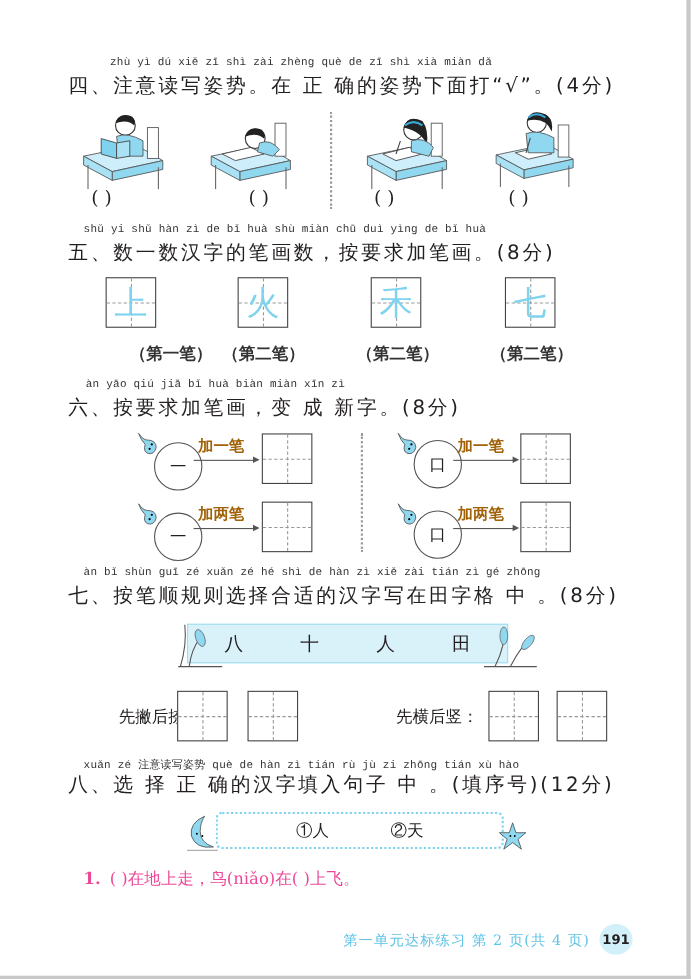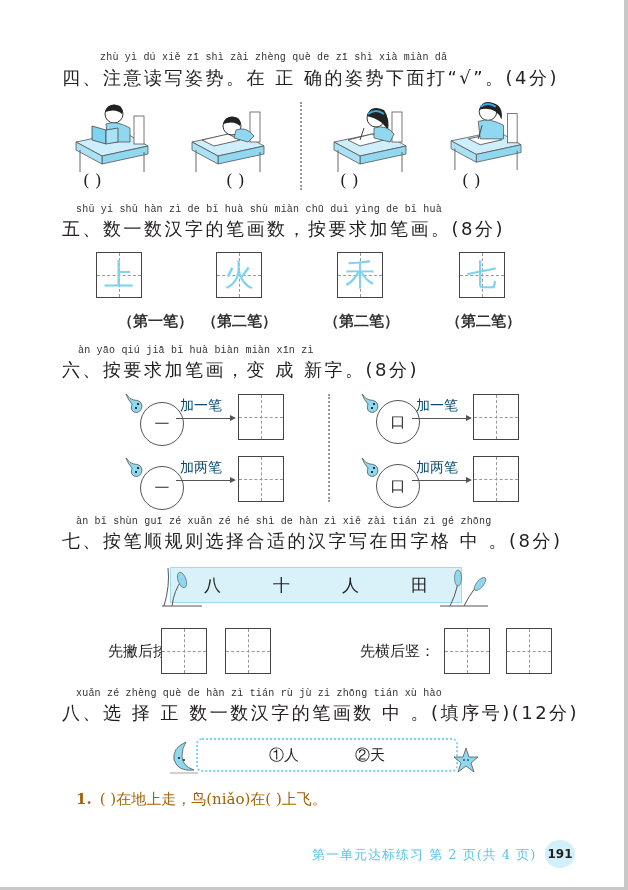--- a/index.html
+++ b/index.html
@@ -22,31 +22,31 @@
   .tzg::after { content: ""; position: absolute; top: 50%; left: 0; right: 0; border-top: 1px dashed #999; }
   .tzg .ch { position: absolute; inset: 0; display: flex; align-items: center; justify-content: center; font-family: "DejaVu Serif", serif; font-size: 30px; color: #7fd3ee; z-index: 1; }
 
   .stroke-label { position: absolute; font-family: "DejaVu Serif", serif; font-size: 15px; font-weight: bold; color: #333; white-space: nowrap; }
 
   
   .circle { position: absolute; width: 44px; height: 44px; border: 1.2px solid #555; border-radius: 50%; background: #fff; display: flex; align-items: center; justify-content: center; font-family: "DejaVu Serif", serif; font-size: 15px; color: #231f20; }
   .tadpole { position: absolute; }
   .arrow-line { position: absolute; height: 0; border-top: 1.2px solid #555; }
   .arrow-line::after { content: ""; position: absolute; right: -2px; top: -4px; border-left: 6px solid #555; border-top: 3.5px solid transparent; border-bottom: 3.5px solid transparent; }
-  .arrow-label { position: absolute; font-family: "DejaVu Serif", serif; font-size: 14px; color: #0c4a6e; white-space: nowrap; }
+  .arrow-label { position: absolute; font-family: "DejaVu Serif", serif; font-size: 14px; color: #a16207; white-space: nowrap; font-weight: bold; }
 
   
   .banner { position: absolute; left: 170px; top: 567px; width: 292px; height: 36px; background: #d9f2fa; border: 1px solid #9fdcef; }
   .banner-chars { position: absolute; left: 0; right: 0; top: 6px; display: flex; justify-content: center; gap: 52px; font-family: "DejaVu Serif", serif; font-size: 17px; color: #231f20; }
   .rule-label { position: absolute; font-family: "DejaVu Serif", serif; font-size: 15px; color: #231f20; white-space: nowrap; }
 
   
   .opt-box { position: absolute; left: 196px; top: 738px; width: 262px; height: 34px; border: 2px dotted #7fd3ee; border-radius: 6px; background: #fff; display: flex; align-items: center; justify-content: center; gap: 56px; font-family: "DejaVu Serif", serif; font-size: 15px; color: #231f20; }
 
-  .sentence { position: absolute; left: 76px; top: 790px; font-family: "DejaVu Serif", serif; font-size: 15px; color: #a16207; white-space: nowrap; }
+  .sentence { position: absolute; left: 76px; top: 790px; font-family: "DejaVu Serif", serif; font-size: 15px; color: #ec4899; white-space: nowrap; }
   .sentence .num { font-weight: bold; margin-right: 8px; }
 
   .footer-text { position: absolute; left: 312px; top: 846px; font-family: "DejaVu Serif", serif; font-size: 13px; color: #5ec3e6; white-space: nowrap; letter-spacing: 1px; }
   .page-badge { position: absolute; left: 545px; top: 840px; width: 30px; height: 28px; border-radius: 50%; background: #d2f0fa; display: flex; align-items: center; justify-content: center; font-family: "DejaVu Sans", sans-serif; font-size: 12px; font-weight: bold; color: #231f20; }
 </style>
 </head>
 <body>
 
 <div class="edge-right"></div>
 <div class="edge-bottom"></div>
@@ -228,22 +228,22 @@
   <div class="rule-label" style="left:78px; top:642px;margin-left:30px;">先撇后捺：</div>
   <div class="tzg" style="left:161px; top:628px; width:46px; height:46px;"></div>
   <div class="tzg" style="left:225px; top:628px; width:46px; height:46px;"></div>
 
   <div class="rule-label" style="left:360px; top:642px;">先横后竖：</div>
   <div class="tzg" style="left:444px; top:628px; width:46px; height:46px;"></div>
   <div class="tzg" style="left:506px; top:628px; width:46px; height:46px;"></div>
 </div>
 
 <div>
-  <div class="pinyin" style="left:76px; top:688px;">xuǎn zé zhèng què de hàn zì tián rù jù zi zhōng        tián xù hào</div>
-  <div class="heading" style="left:62px; top:701px;">八、选 择 正 数一数汉字的笔画数 中 。(填序号)(12分)</div>
+  <div class="pinyin" style="left:76px; top:688px;">xuǎn zé 注意读写姿势 què de hàn zì tián rù jù zi zhōng        tián xù hào</div>
+  <div class="heading" style="left:62px; top:701px;">八、选 择 正 确的汉字填入句子 中 。(填序号)(12分)</div>
 
   <svg style="position:absolute; left:168px; top:740px;" width="34" height="34" viewBox="0 0 34 34">
     <path d="M18,2 Q4,8 6,20 Q10,32 26,30 Q14,26 14,16 Q14,8 18,2Z" fill="#8fd8f0" stroke="#444" stroke-width="0.7"></path>
     <circle cx="11" cy="18" r="0.9" fill="#000"></circle>
       <circle cx="16" cy="20" r="0.9" fill="#000"></circle>
     <path d="M2,33 L30,33" stroke="#666" stroke-width="0.6"></path>
   </svg>
   <div class="opt-box">
     <span>①人</span>
     <span>②天</span>

